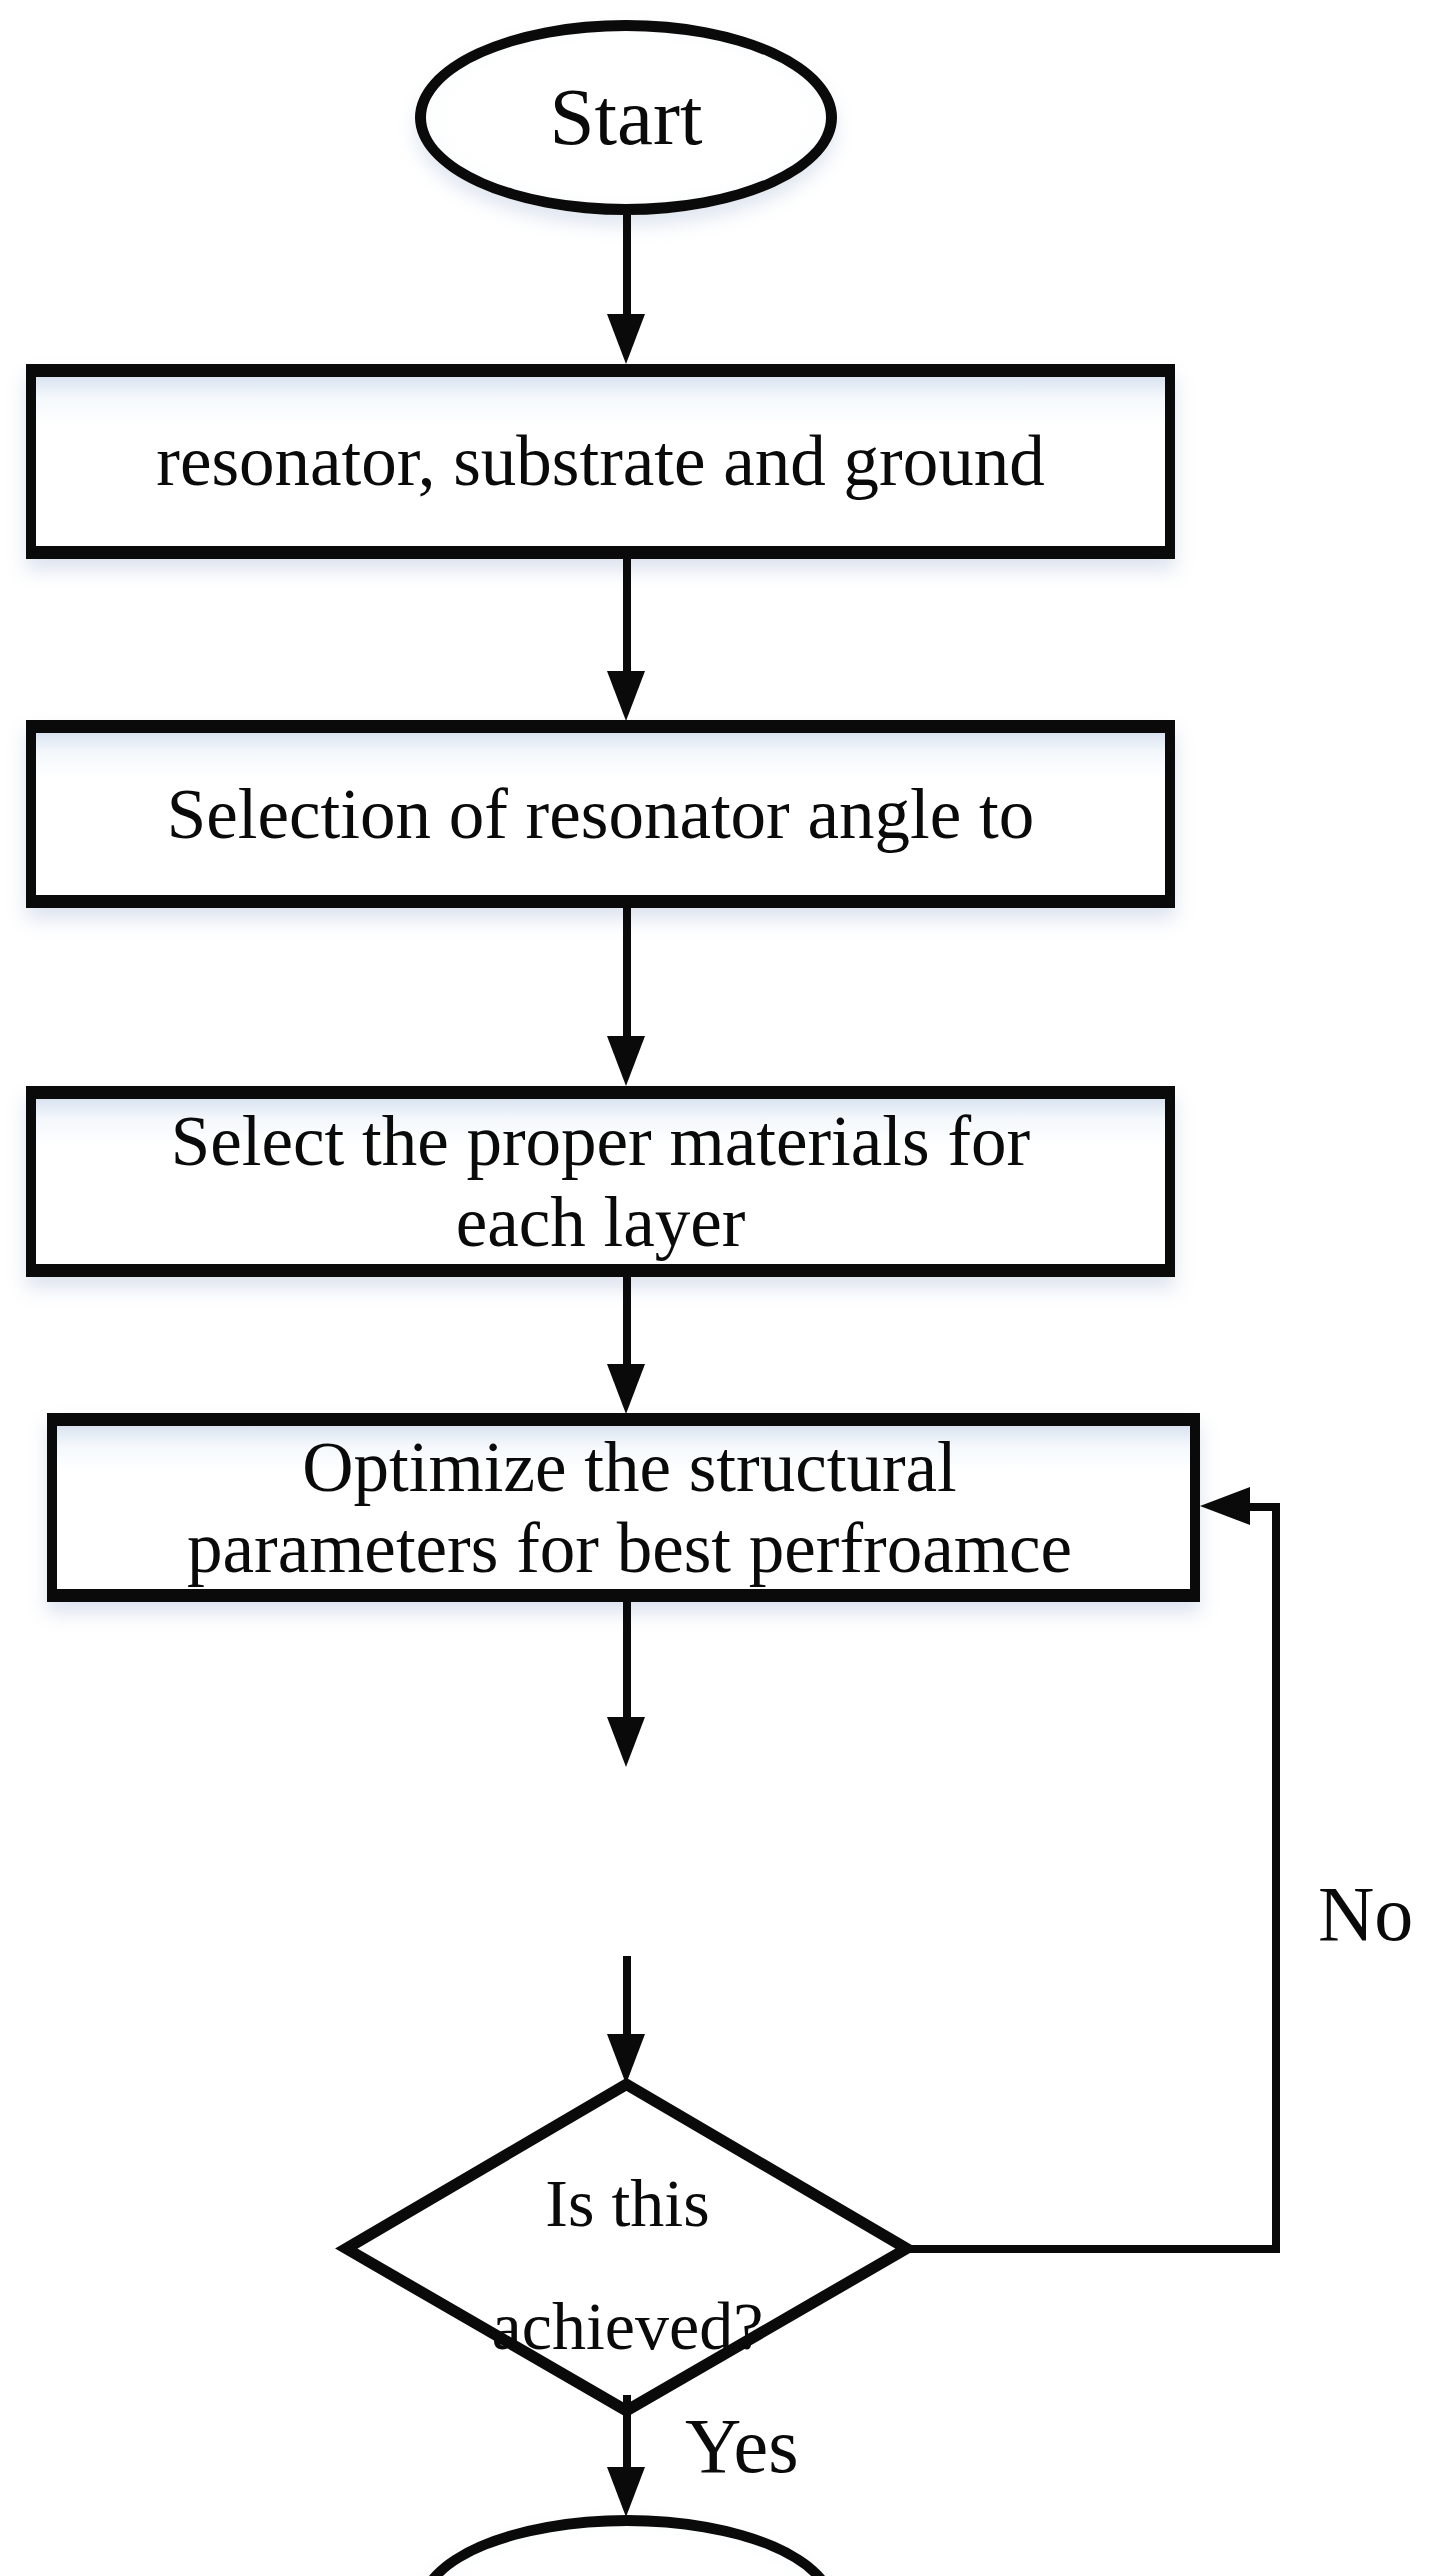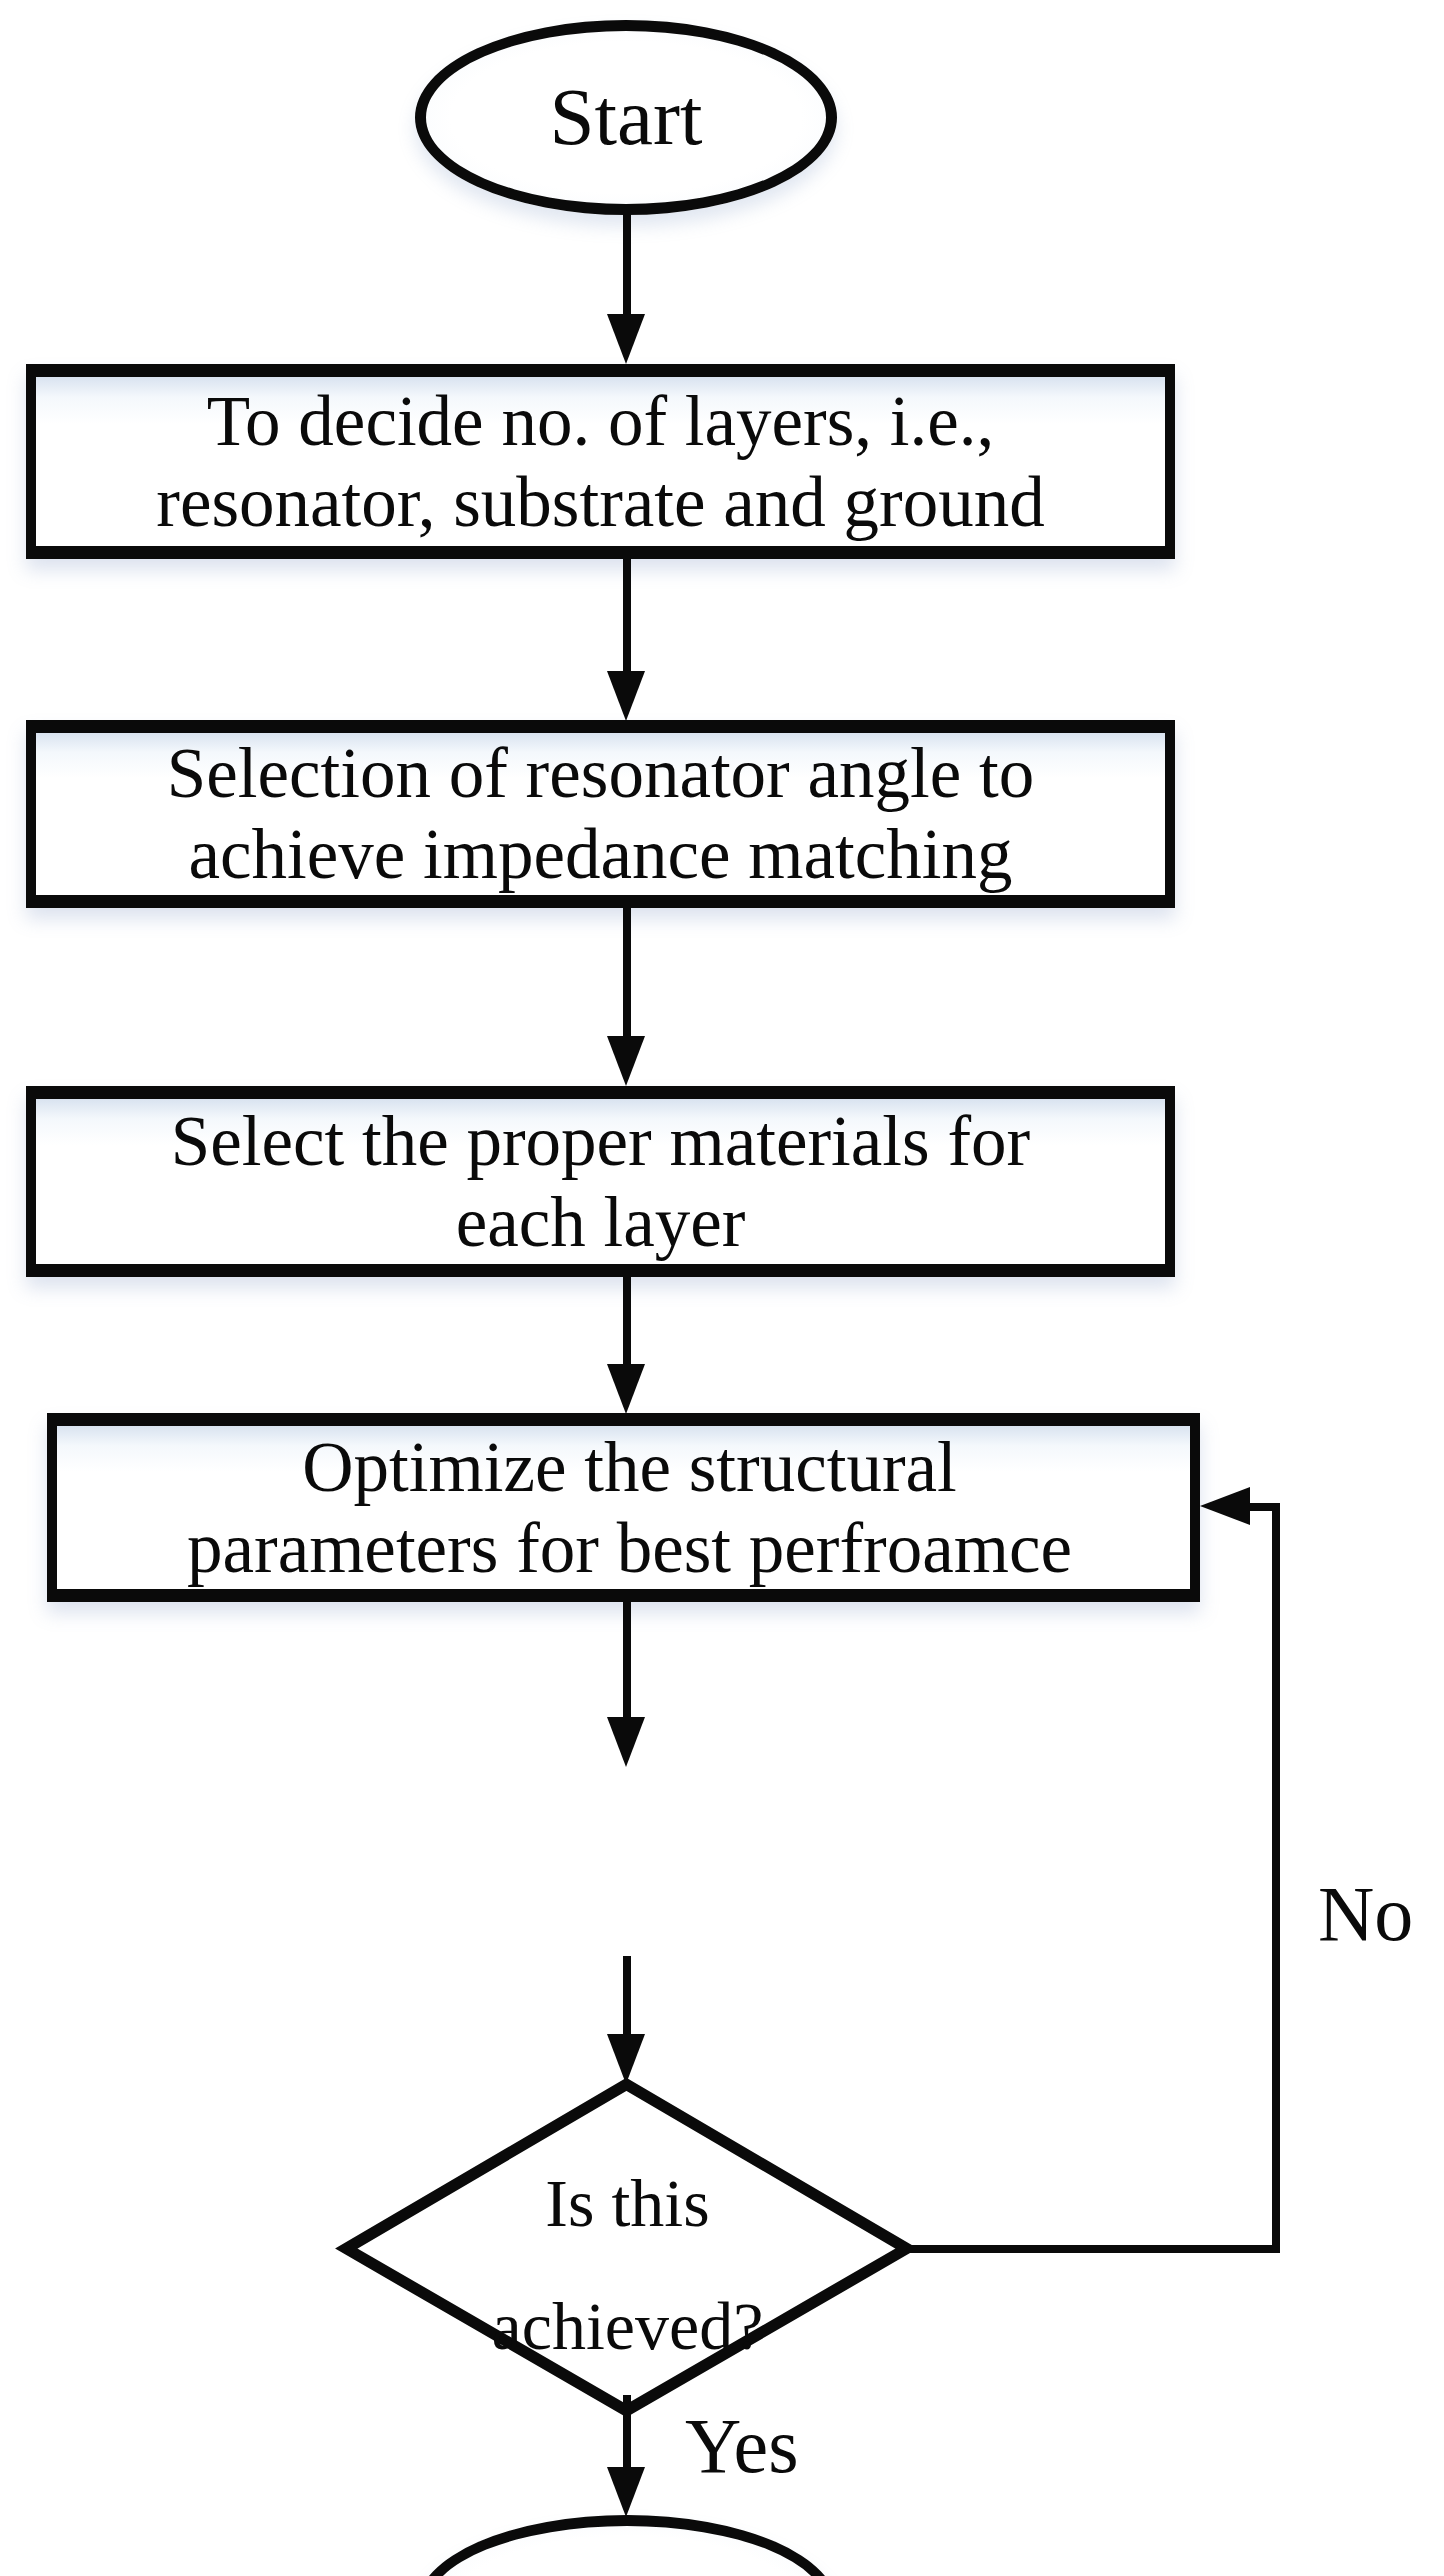--- a/index.html
+++ b/index.html
@@ -106,30 +106,28 @@
 <div class="canvas">
 
   <div class="ellipse" style="left:415px; top:19.6px; width:422px; height:195px;">
     <span class="node-label">Start</span>
   </div>
 
   <div class="vline" style="left:623px; top:210px; height:109px;"></div>
   <div class="arrow-down" style="left:607px; top:314px;"></div>
 
   <div class="box" style="left:26px; top:364px; width:1149px; height:195px;">
-    <span class="line">To decide no. of layers, i.e.,</span>
     <span class="line">resonator, substrate and ground</span>
   </div>
 
   <div class="vline" style="left:623px; top:558px; height:116px;"></div>
   <div class="arrow-down" style="left:607px; top:671px;"></div>
 
   <div class="box" style="left:26px; top:720px; width:1149px; height:188px;">
     <span class="line">Selection of resonator angle to</span>
-    <span class="line">achieve impedance matching</span>
   </div>
 
   <div class="vline" style="left:623px; top:908px; height:130px;"></div>
   <div class="arrow-down" style="left:607px; top:1036px;"></div>
 
   <div class="box" style="left:26px; top:1086px; width:1149px; height:191px;">
     <span class="line">Select the proper materials for</span>
     <span class="line">each layer</span>
   </div>
 

